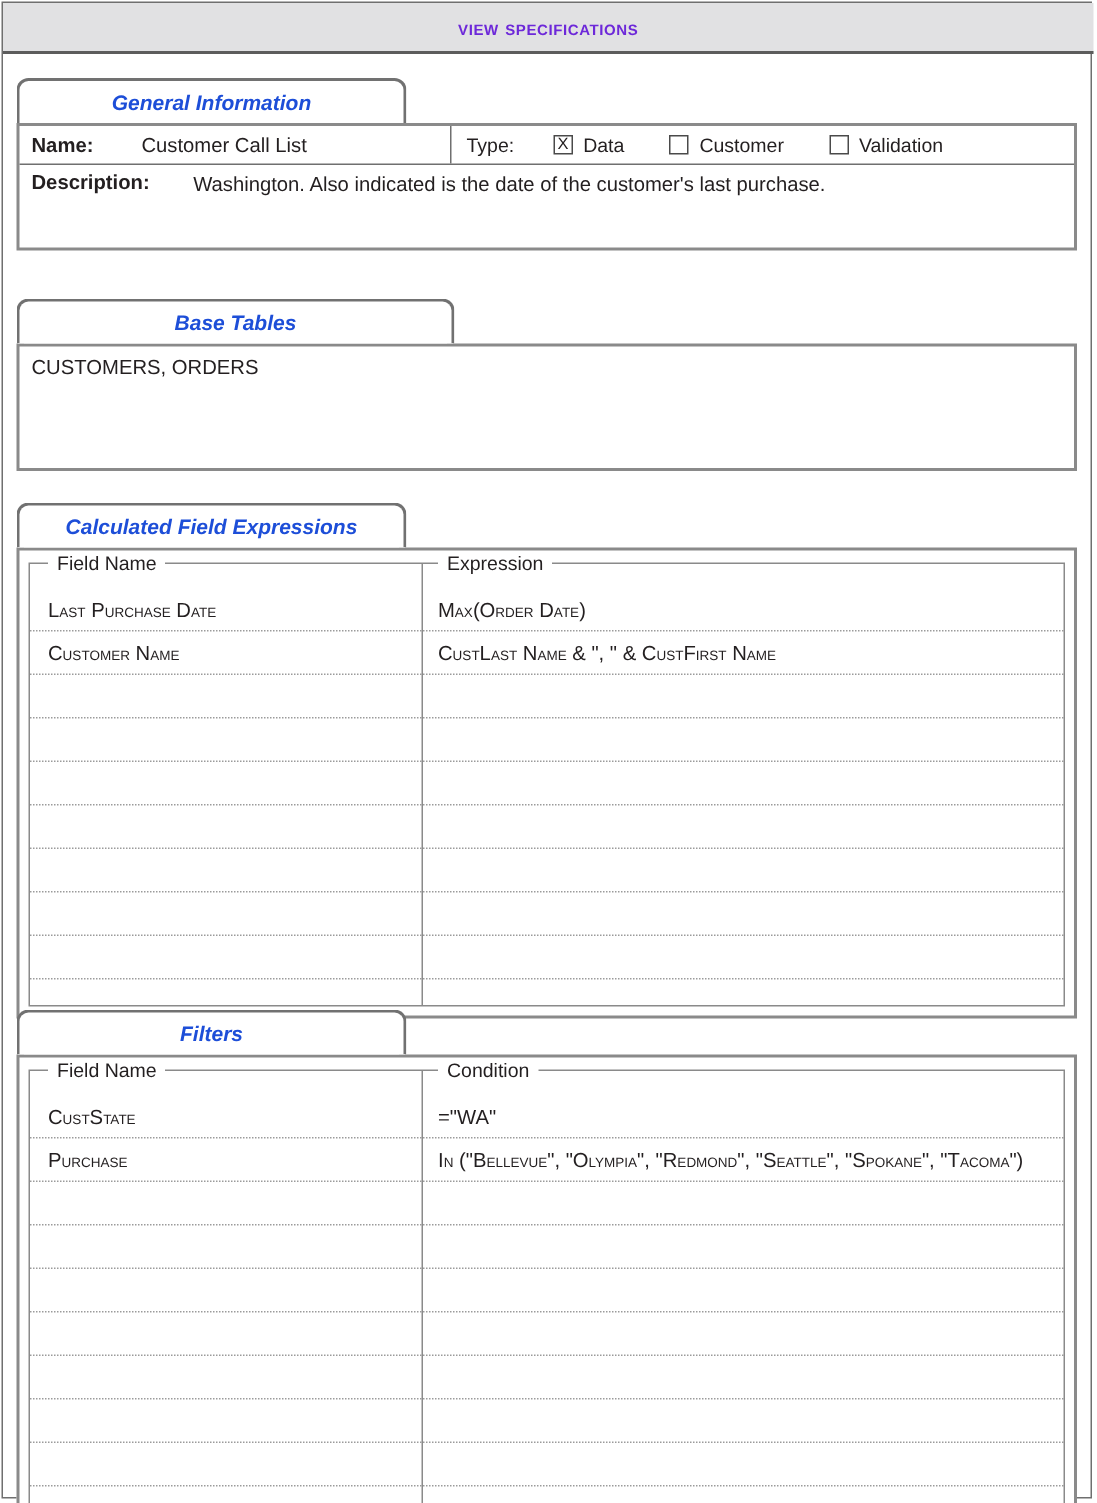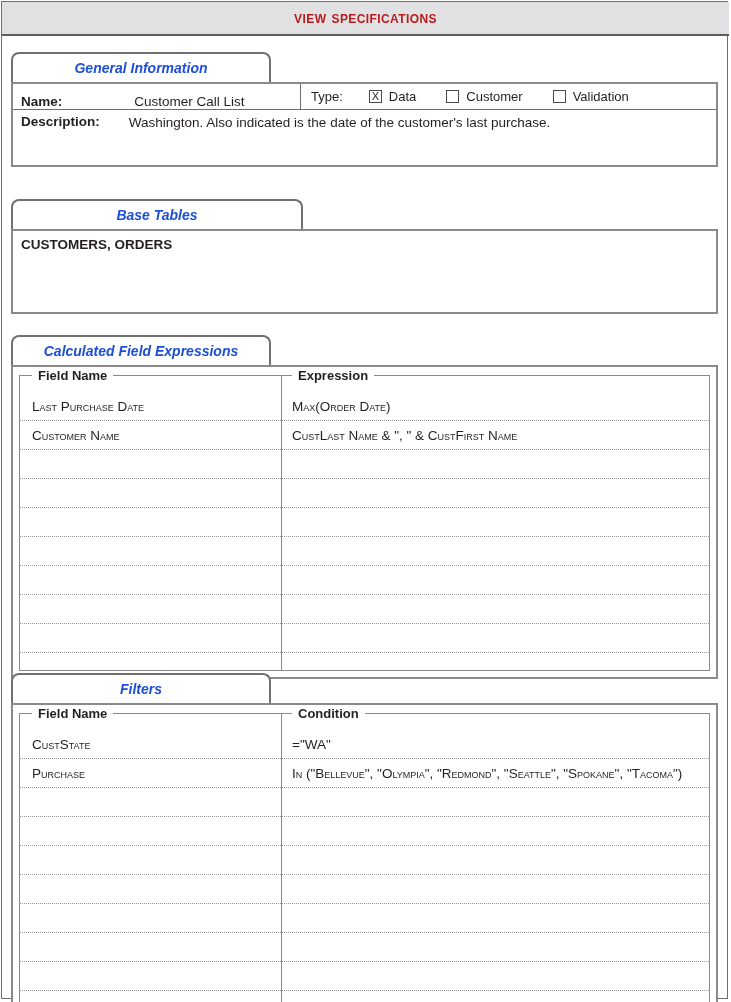--- a/index.html
+++ b/index.html
@@ -36,25 +36,25 @@
     height: 34px;
     background: #e1e1e3;
     border-bottom: 2px solid #5c5c5c;
     box-sizing: border-box;
     display: flex;
     align-items: center;
     justify-content: center;
   }
   .title-text {
     font-weight: bold;
-    font-size: 17px;
+    font-size: 14px;
     letter-spacing: 0.4px;
     font-variant: small-caps;
     text-transform: lowercase;
-    color: #b91c1c;
+    color: #6d28d9;
   }
   .title-text::first-letter { }
 
   
   .section { position: absolute; }
 
   .tab {
     position: absolute;
     left: 0px;
     top: 0px;
@@ -101,23 +101,22 @@
     box-sizing: border-box;
     display: flex;
     align-items: center;
   }
   .gi-name-cell {
     width: 288px;
     height: 100%;
     border-right: 1px solid #6f6f6f;
     box-sizing: border-box;
     display: flex;
-    align-items: flex-end;
+    align-items: center;
     padding-left: 8px;
-    gap: 40px;
   }
   .lbl-bold { font-weight: bold; font-size: 13.5px; }
   .gi-name-value { font-size: 13.5px; margin-left: 32px; }
 
   .gi-type-cell {
     flex: 1;
     height: 100%;
     display: flex;
     align-items: center;
     padding-left: 10px;
@@ -155,21 +154,20 @@
   .desc-text .l2 { display: block; padding-left: 28px; }
 
   
   #sec-base { left: 9px; top: 197px; width: 707px; }
   #sec-base .tab { width: 292px; }
   #sec-base .panel { top: 30px; width: 707px; height: 85px; }
   .bt-text {
     position: absolute;
     left: 8px; top: 6px;
     font-size: 13.5px;
-    font-weight: bold;
   }
 
   
   #sec-calc { left: 9px; top: 333px; width: 707px; }
   #sec-calc .tab { width: 260px; }
   #sec-calc .panel { top: 30px; width: 707px; height: 314px; }
 
   #sec-filters { left: 9px; top: 671px; width: 707px; }
   #sec-filters .tab { width: 260px; }
   #sec-filters .panel { top: 30px; width: 707px; height: 314px; }
@@ -185,21 +183,21 @@
     position: absolute;
     left: 261px;
     top: 0;
     bottom: 0;
     width: 1px;
     background: #8a8a8a;
   }
   .legend {
     position: absolute;
     top: -8px;
-    font-weight: bold;
+    font-weight: normal;
     font-size: 13px;
     background: #ffffff;
     padding: 0 6px;
     white-space: nowrap;
     z-index: 2;
     text-align: right;
   }
   .legend-fieldname { left: 12px; }
   .legend-second { left: 272px; }
 

